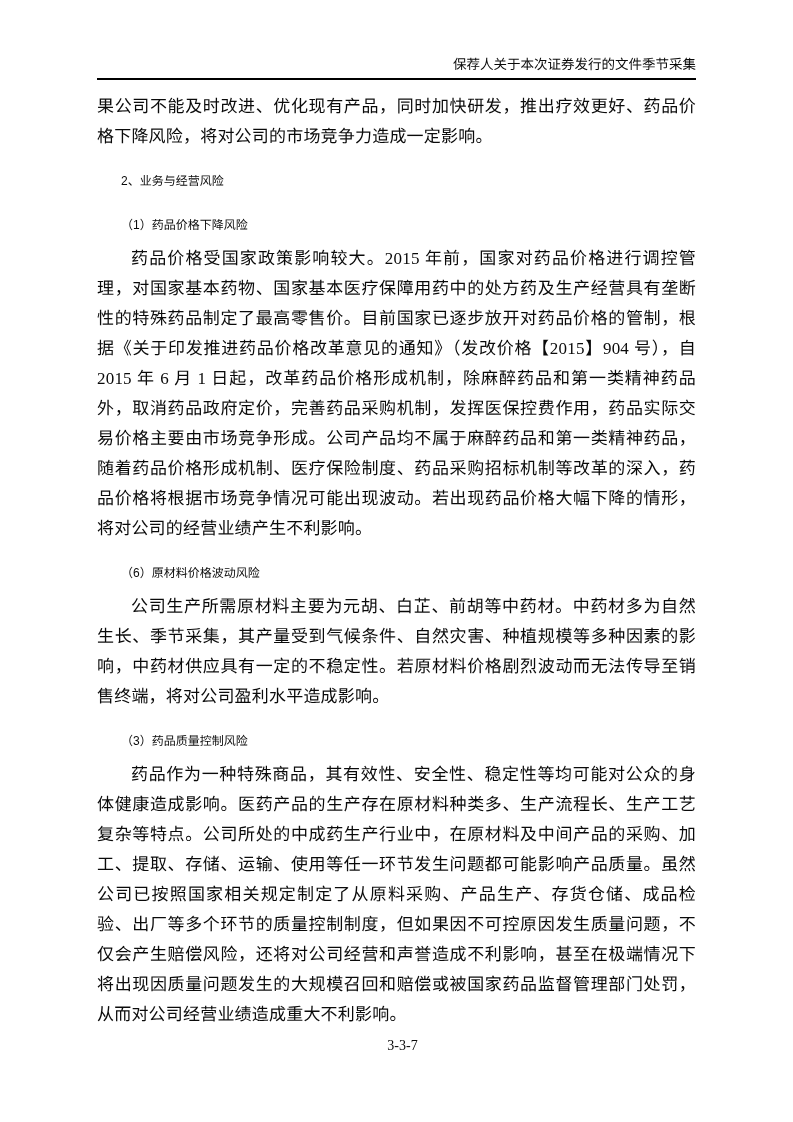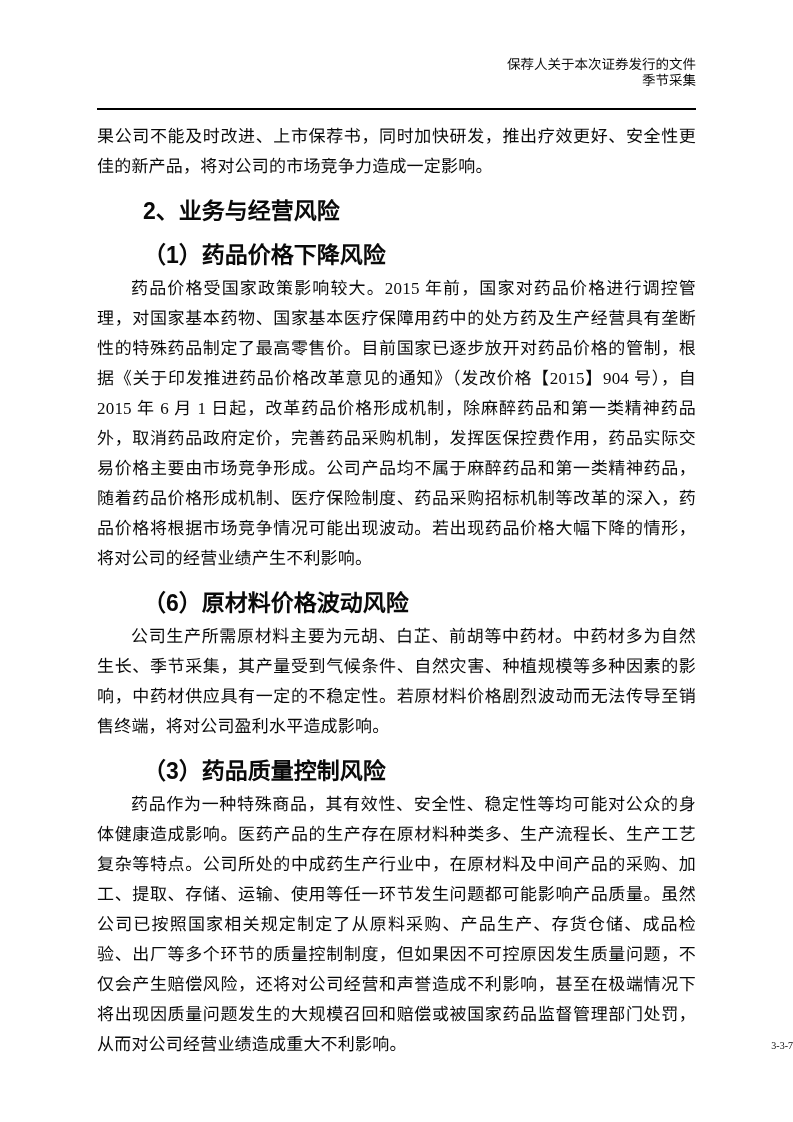--- a/index.html
+++ b/index.html
@@ -18,82 +18,81 @@
     font-family: "Liberation Serif", "DejaVu Serif", serif;
   }
   .page-inner {
     position: absolute;
     top: 0;
     left: 97px;
     right: 97px;
   }
   .doc-header {
     display: flex;
-    justify-content: flex-start;
+    justify-content: flex-end;
     align-items: flex-end;
     padding-top: 57px;
-    padding-bottom: 19px;
+    padding-bottom: 5px;
     border-bottom: 2px solid #000000;
     font-size: 13.5px;
     line-height: 16px;
-    flex-direction: column;
   }
   .doc-body {
     padding-top: 12px;
   }
   .doc-body p {
     margin: 0;
     font-size: 17px;
     line-height: 30px;
     text-align: justify;
     text-justify: inter-ideograph;
     text-indent: 2em;
     letter-spacing: 0.2px;
   }
   .doc-body p.continued {
     text-indent: 0;
   }
   .sec-heading, .sub-heading {
     font-family: "Liberation Sans", "DejaVu Sans", sans-serif;
-    font-weight: bold;
-    font-size: 23px;
+    font-weight: normal;
+    font-size: 12px;
     line-height: 30px;
     text-indent: 2em;
     margin: 14px 0 0 0;
   }
   .sub-heading {
     margin: 14px 0 4px 0;
   }
   .sec-heading + .sub-heading {
   }
   .doc-footer {
     position: absolute;
     left: 0;
     right: 0;
     top: 1036px;
-    text-align: right;
-    font-size: 10px;
+    text-align: center;
+    font-size: 14px;
     line-height: 20px;
     margin-left: 12px;
   }
 </style>
 </head>
 <body>
 
 <div class="page">
   <div class="page-inner">
 
     <div class="doc-header">
       <span>保荐人关于本次证券发行的文件</span>
       <span>季节采集</span>
     </div>
 
     <div class="doc-body">
 
-      <p class="continued">果公司不能及时改进、上市保荐书，同时加快研发，推出疗效更好、安全性更佳的新产品，将对公司的市场竞争力造成一定影响。</p>
+      <p class="continued">果公司不能及时改进、优化现有产品，同时加快研发，推出疗效更好、药品价格下降风险，将对公司的市场竞争力造成一定影响。</p>
 
       <h2 class="sec-heading">2、业务与经营风险</h2>
 
       <h3 class="sub-heading">（1）药品价格下降风险</h3>
       <p>药品价格受国家政策影响较大。2015 年前，国家对药品价格进行调控管理，对国家基本药物、国家基本医疗保障用药中的处方药及生产经营具有垄断性的特殊药品制定了最高零售价。目前国家已逐步放开对药品价格的管制，根据《关于印发推进药品价格改革意见的通知》（发改价格【2015】904 号），自 2015 年 6 月 1 日起，改革药品价格形成机制，除麻醉药品和第一类精神药品外，取消药品政府定价，完善药品采购机制，发挥医保控费作用，药品实际交易价格主要由市场竞争形成。公司产品均不属于麻醉药品和第一类精神药品，随着药品价格形成机制、医疗保险制度、药品采购招标机制等改革的深入，药品价格将根据市场竞争情况可能出现波动。若出现药品价格大幅下降的情形，将对公司的经营业绩产生不利影响。</p>
 
       <h3 class="sub-heading">（6）原材料价格波动风险</h3>
       <p>公司生产所需原材料主要为元胡、白芷、前胡等中药材。中药材多为自然生长、季节采集，其产量受到气候条件、自然灾害、种植规模等多种因素的影响，中药材供应具有一定的不稳定性。若原材料价格剧烈波动而无法传导至销售终端，将对公司盈利水平造成影响。</p>
 
       <h3 class="sub-heading">（3）药品质量控制风险</h3>

